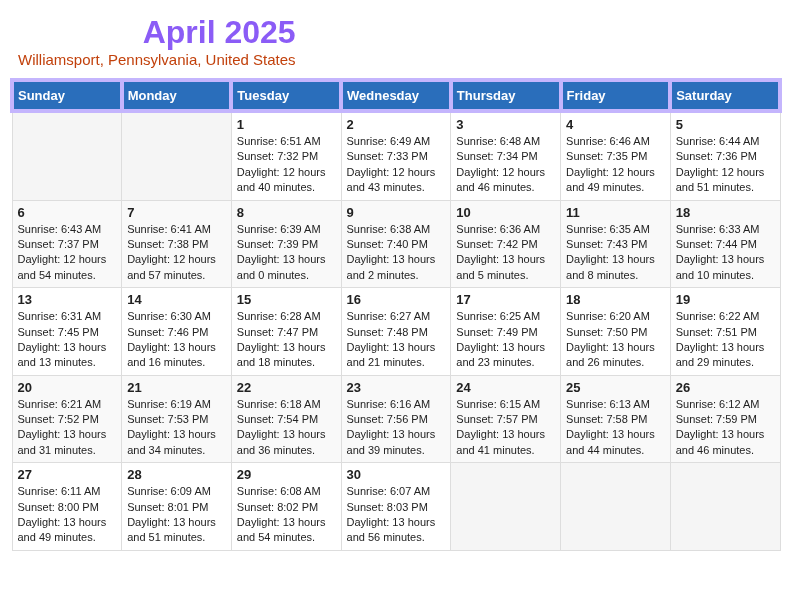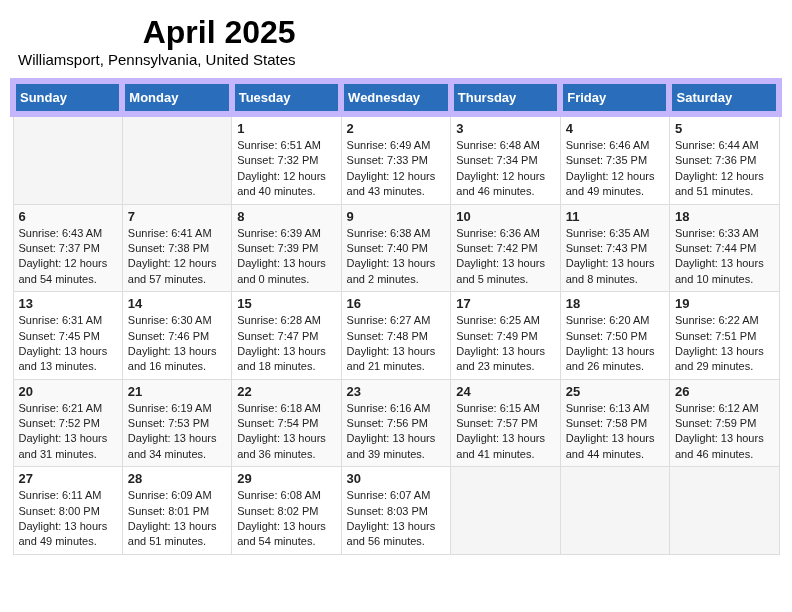--- a/index.html
+++ b/index.html
@@ -21,39 +21,39 @@
       display: flex;
       flex-direction: column;
       align-items: flex-start;
     }
     .title-block {
       text-align: right;
     }
     .month-title {
       font-size: 32px;
       font-weight: bold;
-      color: #000000;
+      color: #8b5cf6;
     }
     .location-title {
       font-size: 15px;
-      color: #000000;
+      color: #c2410c;
     }
     .calendar {
       width: 100%;
       border-collapse: collapse;
       border: 1px solid #ccc;
     }
     .calendar th {
       background-color: #2a6ebb;
       color: #fff;
       font-size: 13px;
       font-weight: bold;
       padding: 6px 4px;
       text-align: left;
-      border: 6px solid #c4b5fd;
+      border: 4px solid #c4b5fd;
     }
     .calendar td {
       width: 110px;
       vertical-align: top;
       font-size: 10.5px;
       color: #222;
       padding: 4px 5px;
       border: 1px solid #ddd;
       background: #fff;
       min-height: 80px;

